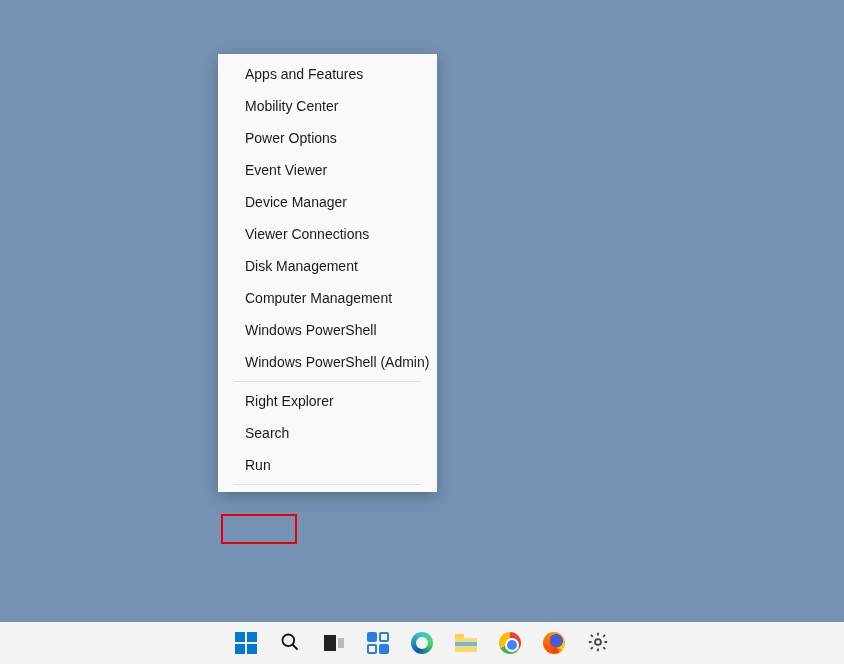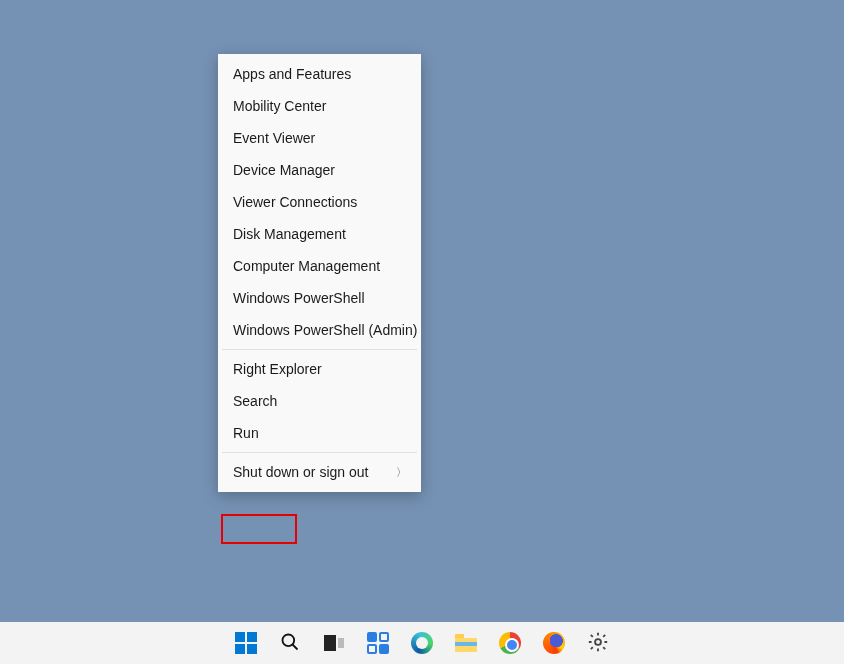--- a/index.html
+++ b/index.html
@@ -11,24 +11,24 @@
     font-size: 14px;
     position: relative;
     overflow: hidden;
   }
 
   
   .context-menu {
     position: absolute;
     left: 218px;
     top: 54px;
-    width: 203px;
+    width: 219px;
     background: #f9f9f9;
     box-shadow: 0 4px 14px rgba(0,0,0,0.25);
-    padding: 4px 4px;
+    padding: 4px 16px;
   }
   .menu-item {
     padding: 0 11px;
     height: 32px;
     line-height: 32px;
     color: #1a1a1a;
     cursor: default;
     position: relative;
     white-space: nowrap;
   }
@@ -174,40 +174,37 @@
 
   
   .gear-glyph svg { width:22px; height:22px; }
 </style>
 </head>
 <body>
 
 <div class="context-menu">
   <div class="menu-item"><span>Apps and Features</span></div>
   <div class="menu-item"><span>Mobility Center</span></div>
+  <div class="menu-item"><span>Power Options</span></div>
   <div class="menu-item"><span>Event Viewer</span></div>
   <div class="menu-item"><span>Device Manager</span></div>
   <div class="menu-item"><span>Viewer Connections</span></div>
   <div class="menu-item"><span>Disk Management</span></div>
   <div class="menu-item"><span>Computer Management</span></div>
   <div class="menu-item"><span>Windows PowerShell</span></div>
   <div class="menu-item"><span>Windows PowerShell (Admin)</span></div>
 
   <div class="menu-sep"></div>
 
   <div class="menu-item"><span>Right Explorer</span></div>
   <div class="menu-item"><span>Search</span></div>
   <div class="menu-item"><span>Run</span></div>
 
   <div class="menu-sep"></div>
 
-  <div class="menu-item">
-    <span>Shut down or sign out</span>
-    <span class="submenu-arrow">〉</span>
-  </div>
 </div>
 
 <div class="highlight-run"></div>
 
 <div class="annotation">
   <span class="annotation-text">Right click</span>
 </div>
 
 <svg class="annotation-arrow" viewBox="0 0 140 8">
   <line x1="0" y1="4" x2="128" y2="4" stroke="#e60000" stroke-width="1.5"></line>

